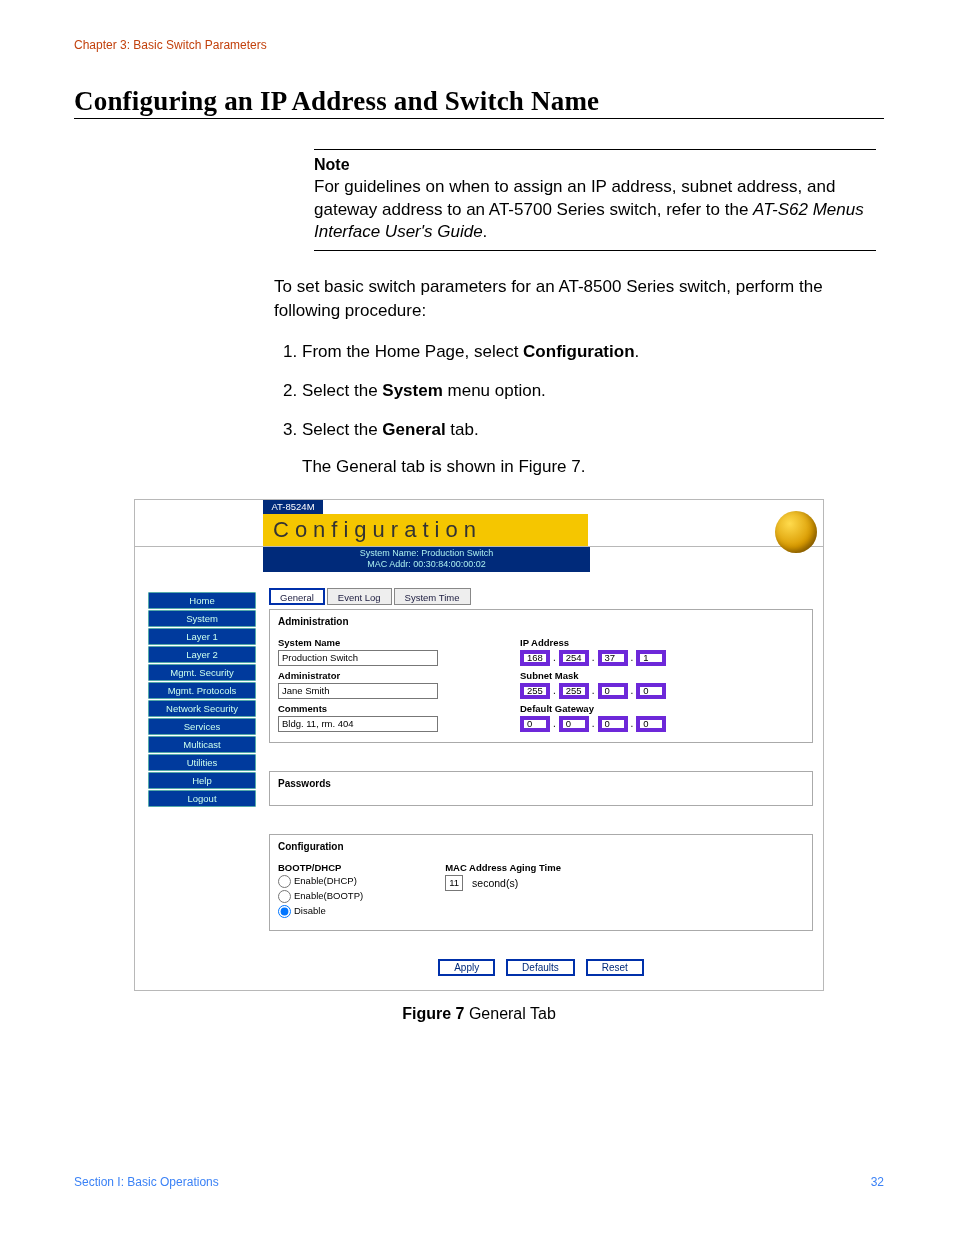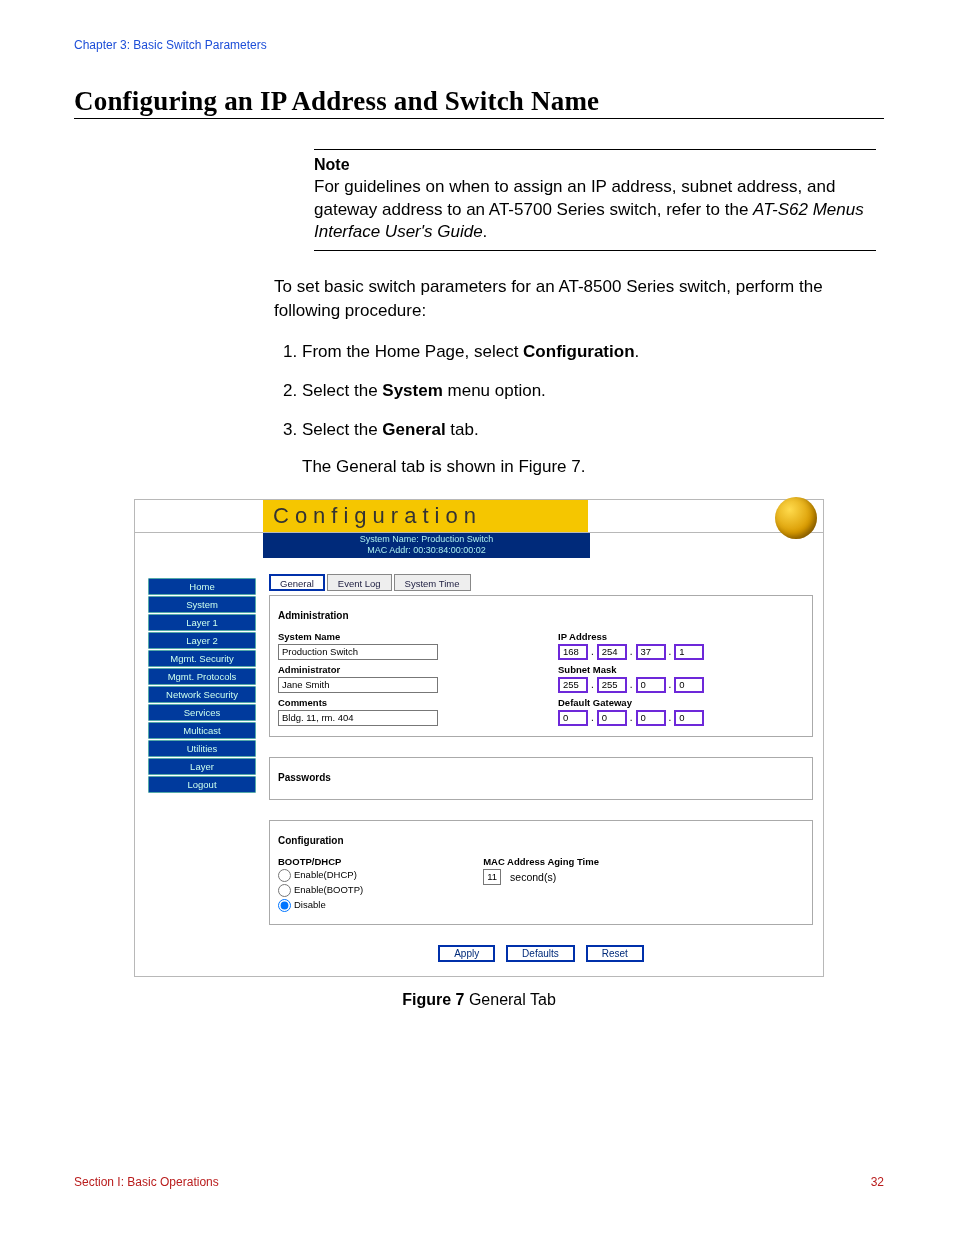--- a/index.html
+++ b/index.html
@@ -13,21 +13,21 @@
   .page {
     width: 954px;
     height: 1235px;
     position: relative;
     box-sizing: border-box;
     padding: 38px 70px 0 74px;
   }
   .chapter-line {
     font-size: 12px;
     font-family: Arial, Helvetica, sans-serif;
-    color: #1d4ed8;
+    color: #c2410c;
     margin-bottom: 34px;
   }
   .h1 {
     font-size: 27px;
     font-weight: 600;
     letter-spacing: 0.2px;
     border-bottom: 1px solid #000;
     padding-bottom: 1px;
     margin: 0 0 30px 0;
   }
@@ -188,31 +188,31 @@
     margin-right: 2px;
   }
   .tab.sel {
     border: 2px solid #0030aa;
     background: #fff;
     font-weight: 400;
     padding: 0 9px;
   }
   .panel {
     border: 1px solid #aaa;
-    padding: 12px 8px 10px 8px;
-    margin-bottom: 20px;
+    padding: 4px 8px 10px 8px;
+    margin-bottom: 28px;
   }
   .panel-title {
     font-weight: 700;
     font-size: 10px;
     margin: 2px 0 6px 0;
   }
   .two-col {
     display: flex;
-    gap: 120px;
+    gap: 82px;
   }
   .lbl {
     font-weight: 700;
     font-size: 9.5px;
     margin: 4px 0 2px 0;
     display: block;
   }
   .txt-in {
     border: 1px solid #777;
     height: 16px;
@@ -220,21 +220,21 @@
     font-size: 9.5px;
     padding: 0 3px;
     box-sizing: border-box;
     font-family: inherit;
     display: block;
   }
   .ip-row { display: flex; align-items: center; gap: 2px; }
   .oct {
     width: 30px;
     height: 16px;
-    border: 2px solid #6d28d9;
+    border: 4px solid #6d28d9;
     font-size: 9.5px;
     padding: 0 3px;
     box-sizing: border-box;
     font-family: inherit;
   }
   .dot { font-size: 10px; line-height: 16px; padding: 0 1px; }
   .radio-row { font-size: 9.5px; margin: 2px 0; }
   .radio-row input { margin: 0 3px 0 0; vertical-align: middle; }
   .btn-row {
     text-align: center;
@@ -259,21 +259,21 @@
   .fig-caption b { font-weight: 700; }
   .footer {
     position: absolute;
     left: 74px;
     right: 70px;
     bottom: 46px;
     display: flex;
     justify-content: space-between;
     font-size: 12px;
     font-family: Arial, Helvetica, sans-serif;
-    color: #b91c1c;
+    color: #3b82f6;
   }
   .aging-row .txt-in { width: 18px; display:inline-block; margin-right:6px;}
 </style>
 </head>
 <body>
 
 <div class="page">
 
   <div class="chapter-line">Chapter 3: Basic Switch Parameters</div>
 
@@ -303,20 +303,24 @@
 
   <div class="figure-wrap">
     <div class="fig-border">
 
       <div class="fig-header-row">
         <div class="fig-left-blank">
           <div style="height:14px;"></div>
         </div>
         <div style="display:flex;flex-direction:column;flex:1;">
           <div style="display:flex;">
+            <div class="fig-model-bar">AT-8524M</div>
+            <div style="flex:1;"></div>
+          </div>
+          <div style="display:flex;">
             <div class="fig-title-bar">Configuration</div>
             <div class="fig-right-blank">
               <div class="globe"></div>
             </div>
           </div>
         </div>
       </div>
 
       <div class="sys-line">
         <span>System Name: Production Switch</span><br>
@@ -328,21 +332,21 @@
           <div class="nav-btn">Home</div>
           <div class="nav-btn">System</div>
           <div class="nav-btn">Layer 1</div>
           <div class="nav-btn">Layer 2</div>
           <div class="nav-btn">Mgmt. Security</div>
           <div class="nav-btn">Mgmt. Protocols</div>
           <div class="nav-btn">Network Security</div>
           <div class="nav-btn">Services</div>
           <div class="nav-btn">Multicast</div>
           <div class="nav-btn">Utilities</div>
-          <div class="nav-btn">Layer</div>
+          <div class="nav-btn">Help</div>
           <div class="nav-btn">Logout</div>
         </div>
 
         <div class="fig-main">
           <div class="tabs">
             <div class="tab sel">General</div>
             <div class="tab">Event Log</div>
             <div class="tab">System Time</div>
           </div>
 

